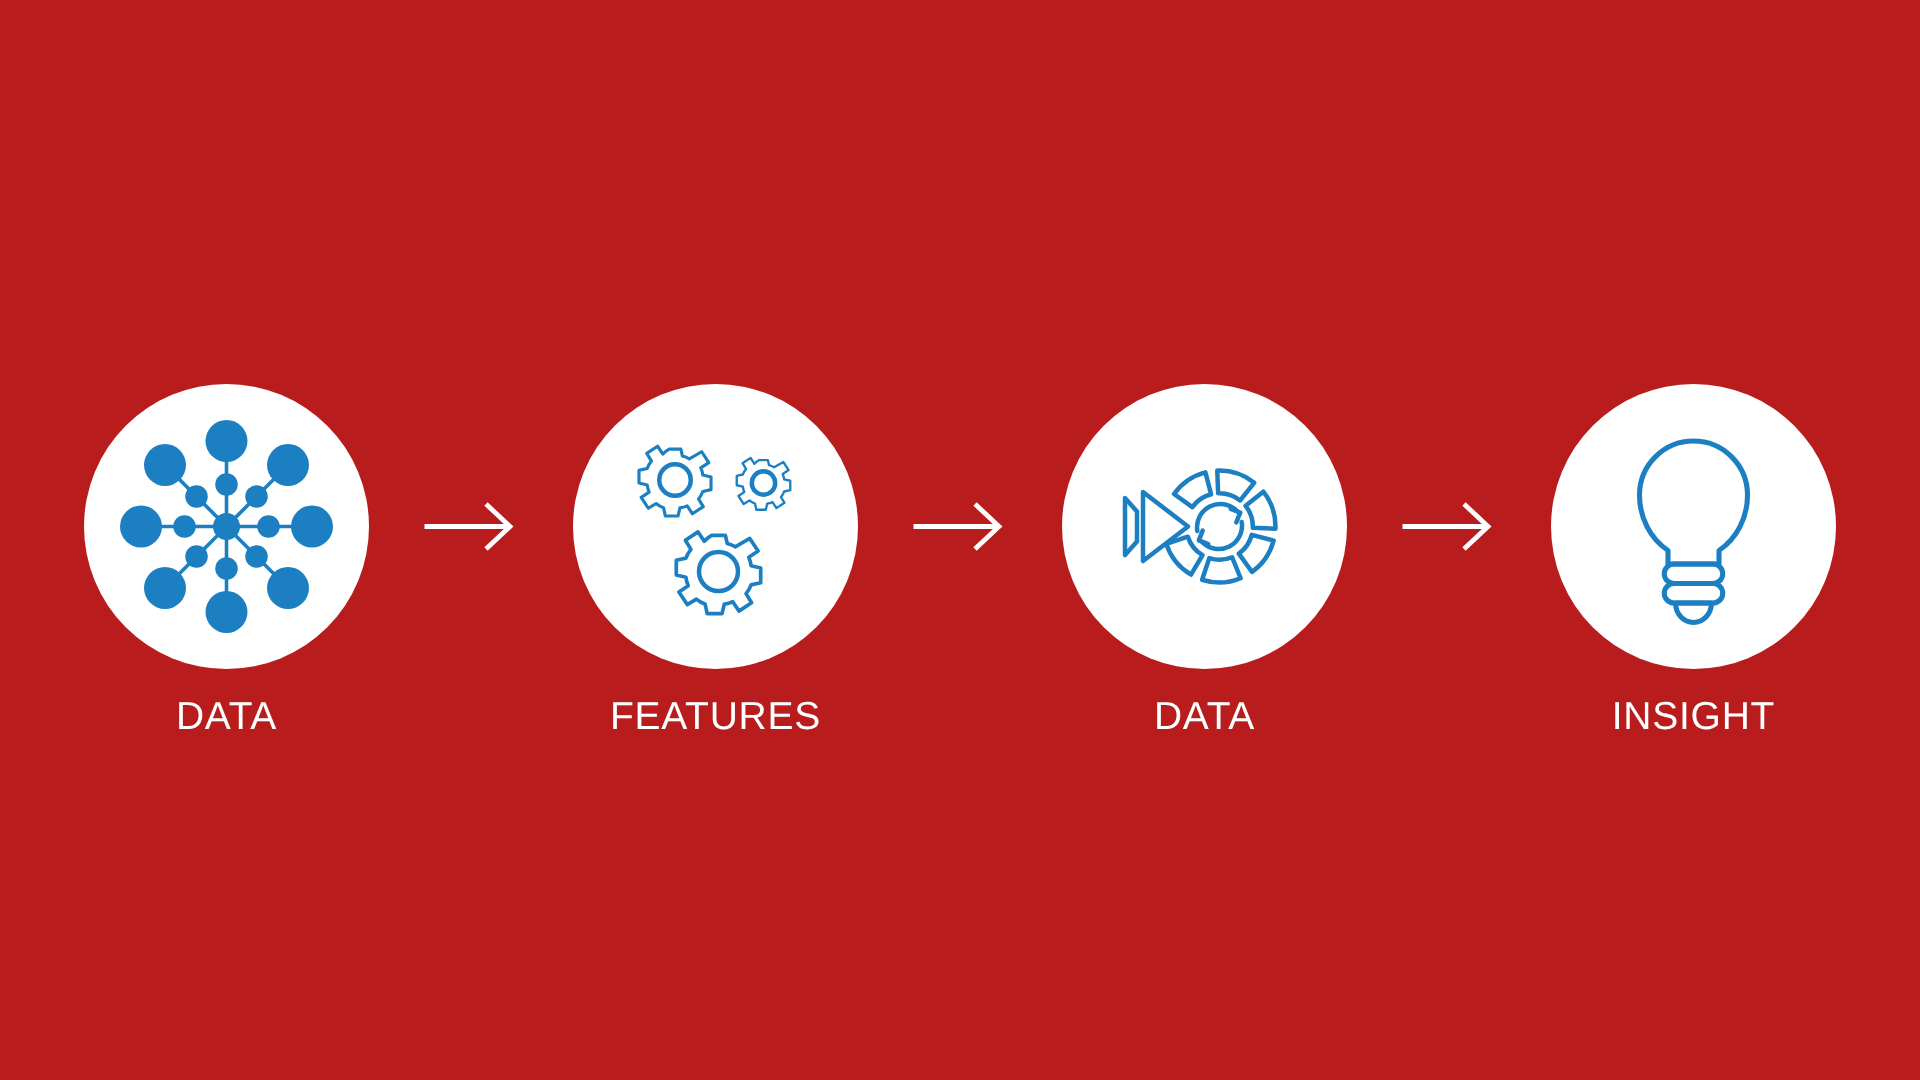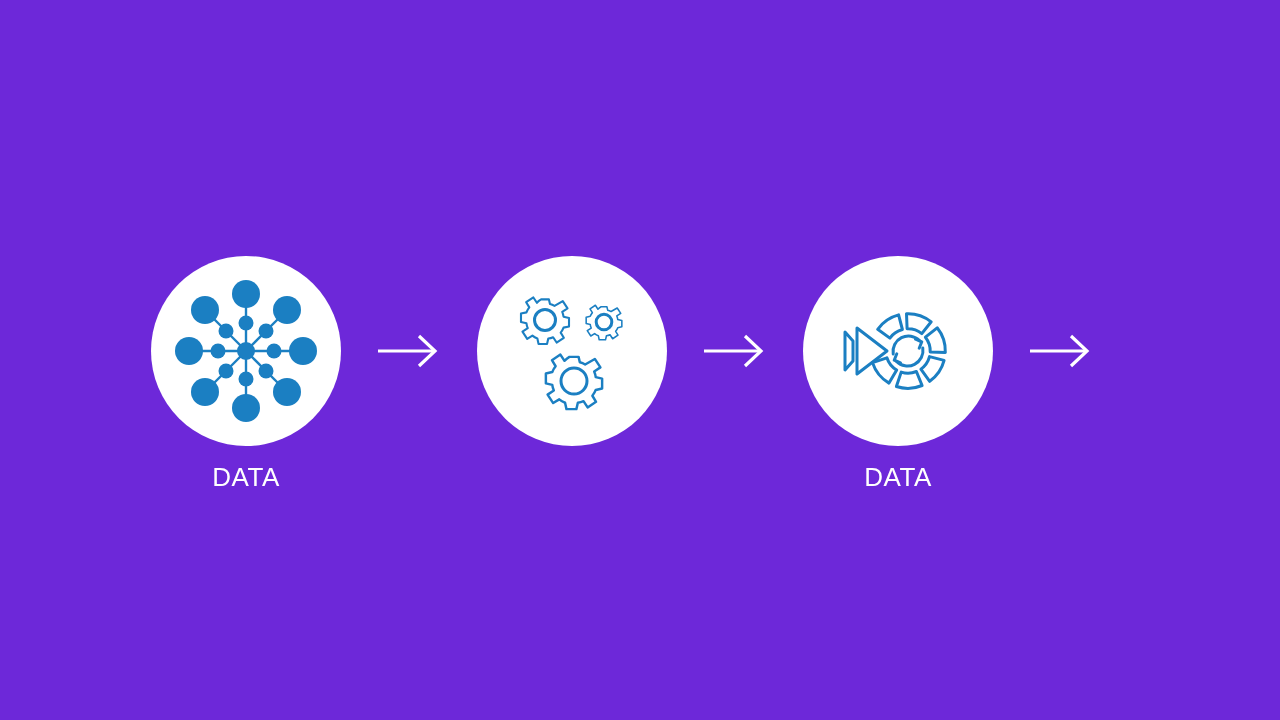--- a/index.html
+++ b/index.html
@@ -70,21 +70,21 @@
     height: 190px;
     display: flex;
     align-items: center;
     justify-content: center;
   }
   .connector svg { display: block; }
 </style>
 </head>
 <body style="background: rgb(27, 127, 194);">
 
-<div id="stage" style="background: #6d28d9;">
+<div id="stage" style="background: #b91c1c;">
 
   <div class="pipeline">
 
     <div class="stage-node">
       <div class="disc">
         <svg width="150" height="150" viewBox="0 0 150 150">
           <g stroke="#1b7fc2" stroke-width="2.4" fill="none">
             <line x1="75" y1="75" x2="75" y2="20"></line>
             <line x1="75" y1="75" x2="75" y2="130"></line>
             <line x1="75" y1="75" x2="20" y2="75"></line>
@@ -169,20 +169,21 @@
                        A 24,24 0 0 1 4.7,26.5 L 2.9,34.3 L -9.2,34.3 L -10.9,26.5
                        A 24,24 0 0 1 -18.0,22.4 L -25.4,26.9 L -32.2,16.6 L -24.6,11.6
                        A 24,24 0 0 1 -26.5,4.7 L -34.3,2.9 L -34.3,-9.2 L -26.5,-10.9
                        A 24,24 0 0 1 -22.4,-18.0 L -26.9,-25.4 L -16.6,-32.2 L -11.6,-24.6
                        A 24,24 0 0 1 -5.6,-29.4 Z" transform="scale(0.82)"></path>
               <circle cx="0" cy="0" r="13"></circle>
             </g>
           </g>
         </svg>
       </div>
+      <div class="stage-label">FEATURES</div>
     </div>
 
     <div class="connector">
       <svg width="64" height="34" viewBox="0 0 64 34">
         <g stroke="#ffffff" stroke-width="3.2" fill="none" stroke-linecap="butt" stroke-linejoin="miter">
           <line x1="1" y1="17" x2="58" y2="17"></line>
           <polyline points="42,2 58,17 42,32"></polyline>
         </g>
       </svg>
     </div>
@@ -224,15 +225,35 @@
 
     <div class="connector">
       <svg width="64" height="34" viewBox="0 0 64 34">
         <g stroke="#ffffff" stroke-width="3.2" fill="none" stroke-linecap="butt" stroke-linejoin="miter">
           <line x1="1" y1="17" x2="58" y2="17"></line>
           <polyline points="42,2 58,17 42,32"></polyline>
         </g>
       </svg>
     </div>
 
+    <div class="stage-node">
+      <div class="disc">
+        <svg width="150" height="150" viewBox="0 0 150 150">
+          <g fill="none" stroke="#1b7fc2" stroke-width="3.4" stroke-linejoin="round" stroke-linecap="round">
+
+            <path d="M 58,91
+                     C 46,83 39,69 39,54
+                     A 36,36 0 0 1 111,54
+                     C 111,69 104,83 92,91
+                     L 92,100 L 58,100 Z"></path>
+
+            <rect x="55.5" y="100" width="39" height="13" rx="6.5" ry="6.5"></rect>
+            <rect x="55.5" y="113" width="39" height="13" rx="6.5" ry="6.5"></rect>
+
+            <path d="M 63,126 L 87,126 A 12,13 0 0 1 63,126 Z"></path>
+          </g>
+        </svg>
+      </div>
+      <div class="stage-label">INSIGHT</div>
+    </div>
 
   </div>
 </div>
 
 </body></html>

